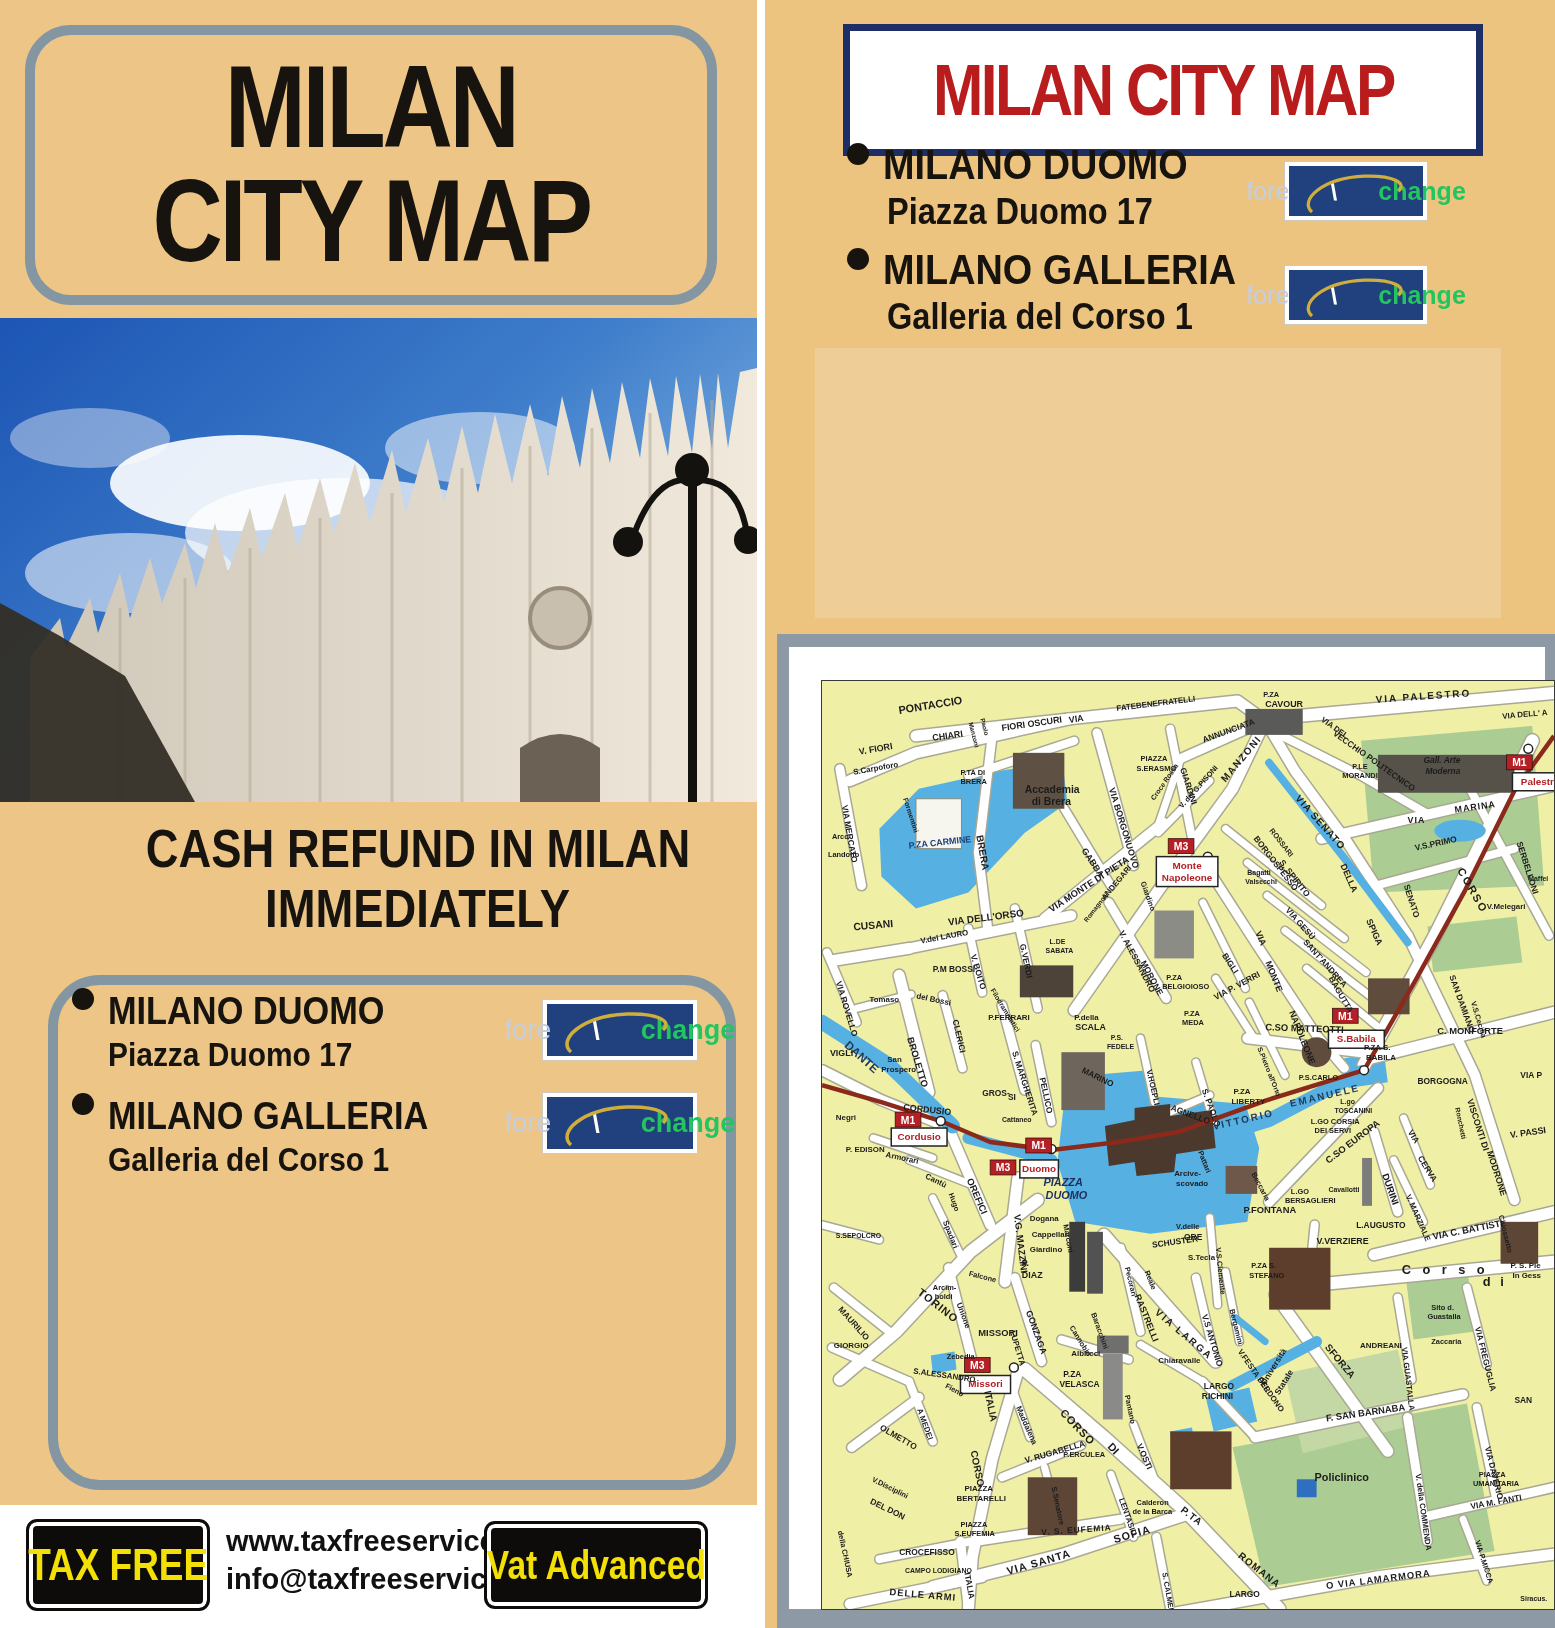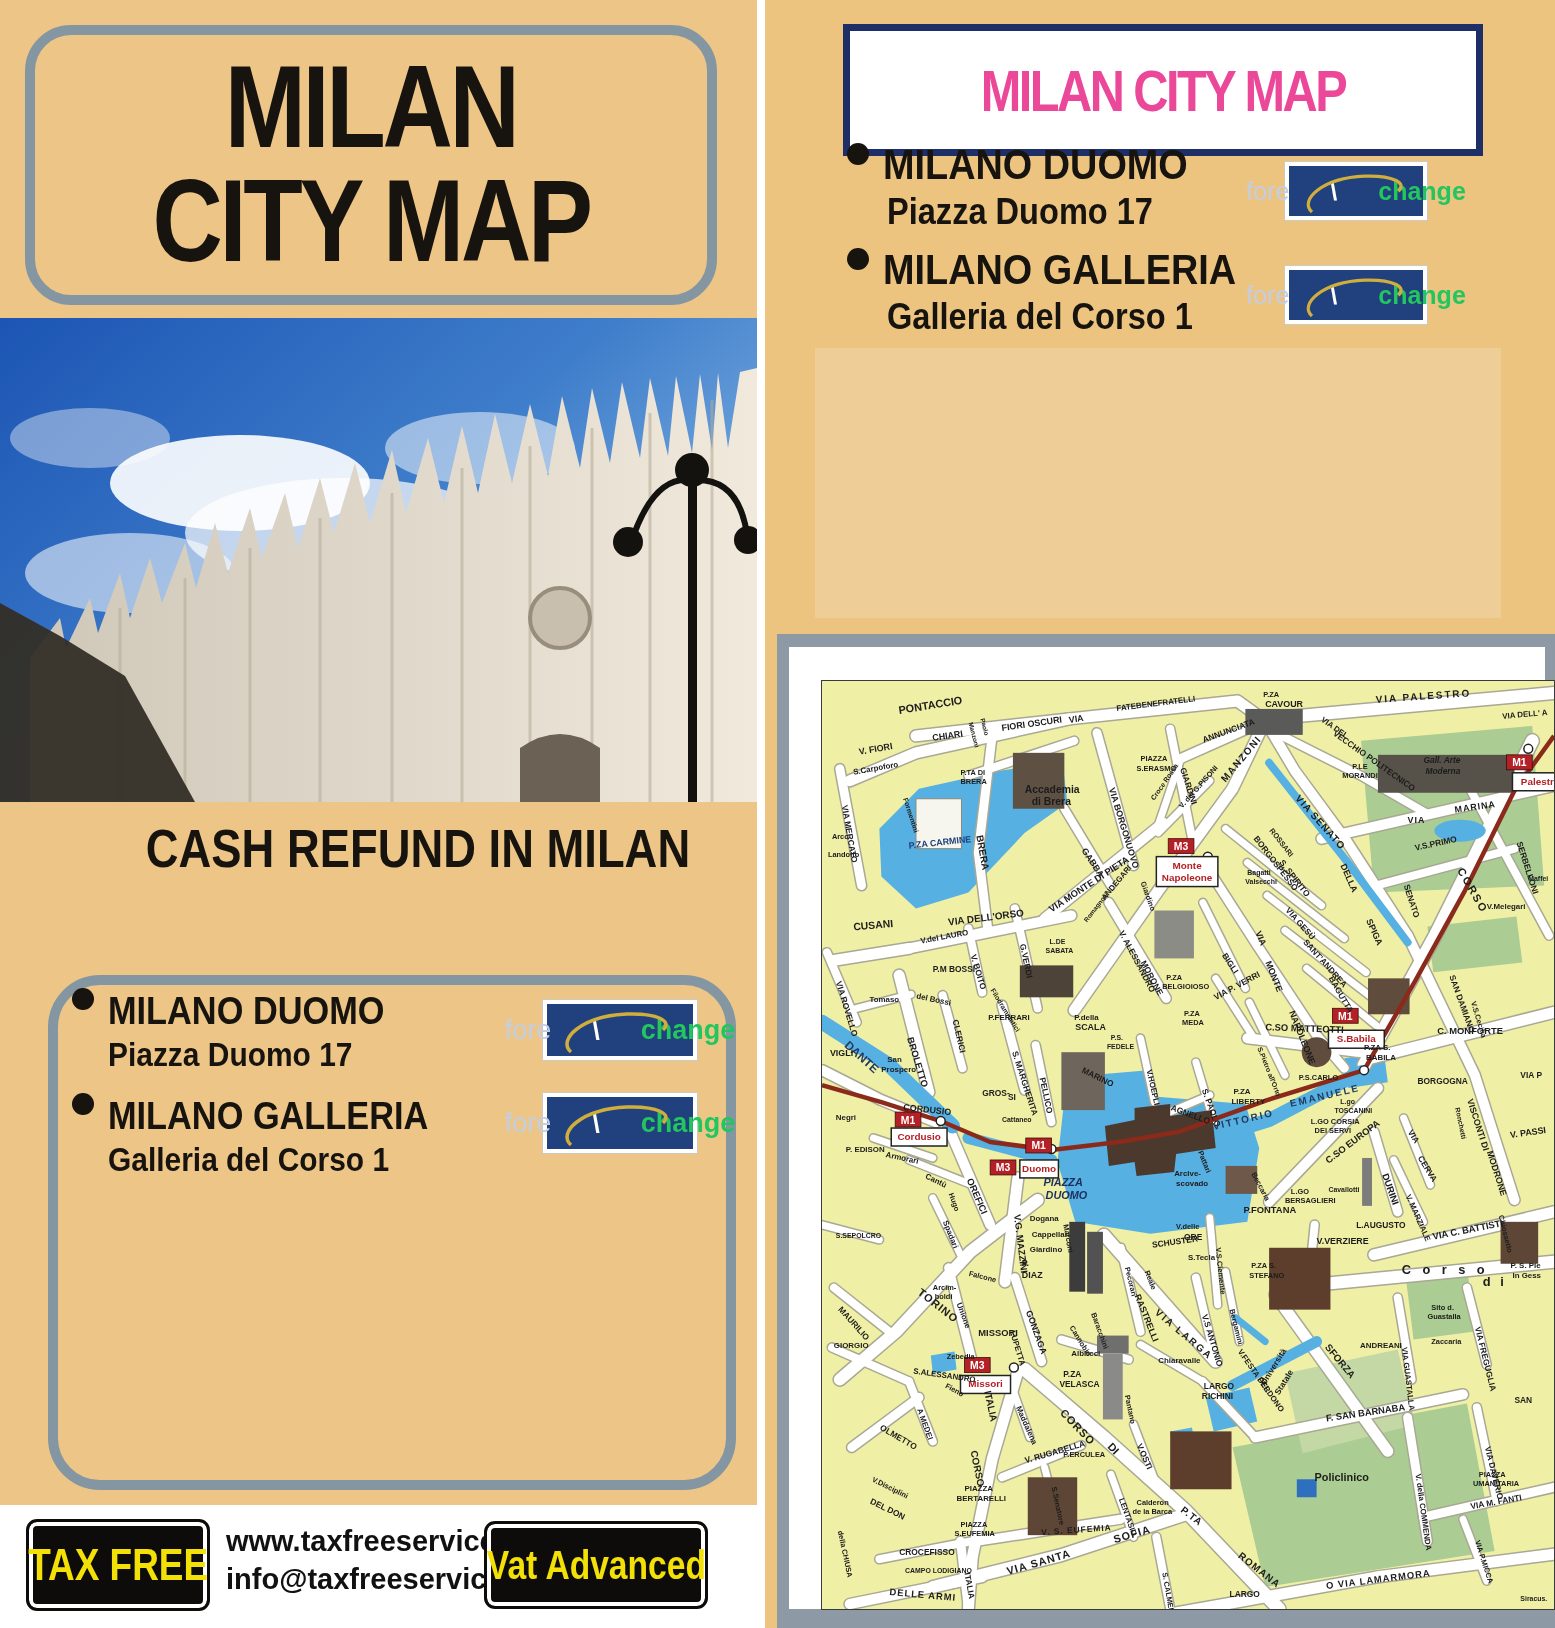--- a/index.html
+++ b/index.html
@@ -34,21 +34,21 @@
   .footer-row{position:absolute;left:0;top:1505px;width:757px;height:123px;background:#fff;}
   .pill{position:absolute;background:#0d0c0a;border:3px solid #0d0c0a;border-radius:11px;
         box-shadow:inset 0 0 0 4px #fff;display:flex;align-items:center;justify-content:center;}
   .pill-text{color:#f2e006;font-weight:900;}
   .urls{position:absolute;left:226px;top:18px;font-weight:700;font-size:29px;color:#111;line-height:1.3;}
 
   
   .right-panel{position:absolute;left:765px;top:0;width:790px;height:1628px;background:#ecc480;}
   .rp-header{position:absolute;left:78px;top:24px;width:640px;height:132px;background:#fff;border:7px solid #1d2f66;
              display:flex;align-items:center;justify-content:center;box-sizing:border-box;}
-  .rp-title{font-weight:900;font-size:58px;letter-spacing:-3px;color:#ec4899;}
+  .rp-title{font-weight:900;font-size:72px;letter-spacing:-3px;color:#b91c1c;}
   .rp-item{position:absolute;left:82px;}
   .rp-name{font-weight:900;font-size:43px;color:#17130e;}
   .rp-addr{font-weight:700;font-size:37px;color:#17130e;margin:2px 0 0 40px;}
   .rp-lightbox{position:absolute;left:50px;top:348px;width:686px;height:270px;background:#eecd96;}
   .map-frame{position:absolute;left:12px;top:634px;width:778px;height:994px;background:#8d99a5;}
   .map-inner{position:absolute;left:12px;top:13px;width:756px;height:962px;background:#fff;}
   #map-svg{position:absolute;left:32px;top:33px;width:732px;height:928px;border:1.5px solid #3a3a3a;background:#f0efa6;}
 </style>
 </head>
 <body>
@@ -104,20 +104,21 @@
         <path d="M748 225 Q742 160 695 162" stroke="#14120e" stroke-width="6" fill="none"></path>
         <circle cx="628" cy="224" r="15"></circle>
           <circle cx="692" cy="152" r="17"></circle>
           <circle cx="748" cy="222" r="14"></circle>
       </g>
     </svg>
   </div>
 
   <div class="headline">
     <div><span class="cond">CASH REFUND IN MILAN</span></div>
+    <div><span class="cond">IMMEDIATELY</span></div>
   </div>
 
   <div class="loc-box"></div>
 
   <div class="loc-item" style="top:988px;">
     <div class="loc-name"><span class="bullet"></span><span class="cond-l">MILANO DUOMO</span></div>
     <div class="loc-addr"><span class="cond-l">Piazza Duomo 17</span></div>
   </div>
   <div class="loc-item" style="top:1093px;">
     <div class="loc-name"><span class="bullet"></span><span class="cond-l">MILANO GALLERIA</span></div>

